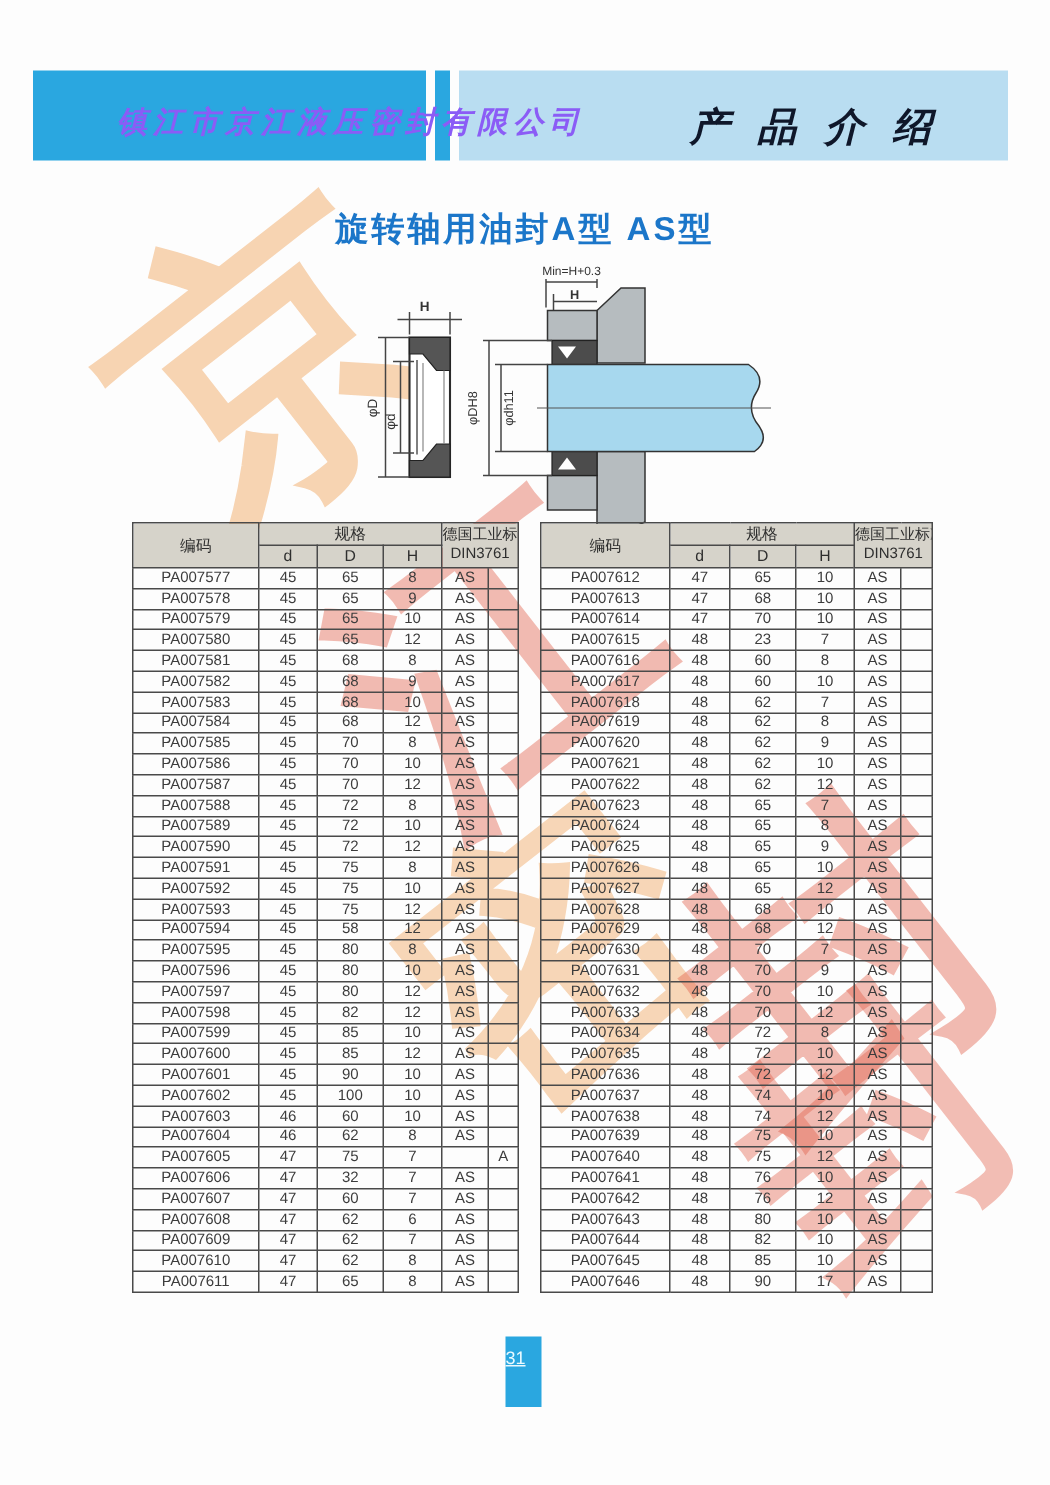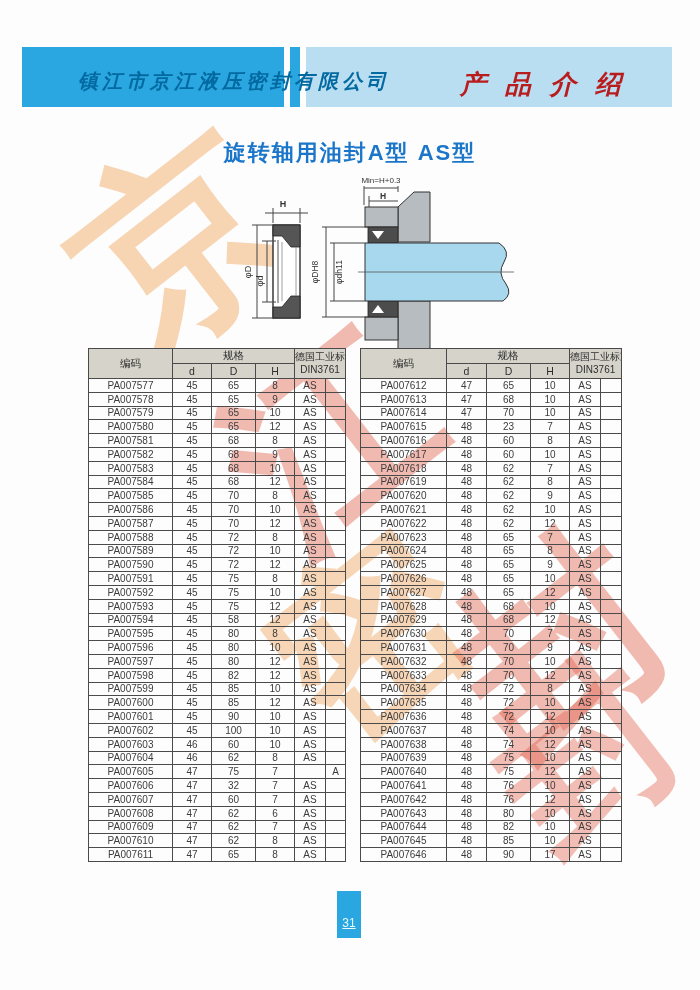--- a/index.html
+++ b/index.html
@@ -17,26 +17,26 @@
   .wm-4 { left:462px; top:545px; font-size:200px; color:#e2604a; opacity:.42; transform:rotate(-38deg); }
   .wm-5 { left:498px; top:668px; font-size:175px; color:#e2604a; opacity:.40; transform:rotate(-38deg); }
   
   .band { position:absolute; top:47px; height:60px; z-index:1; }
   .band-dark   { left:22px;  width:262px; background:#2aa7e0; }
   .band-stripe { left:290px; width:10px;  background:#2aa7e0; }
   .band-light  { left:306px; width:366px; background:#b9ddf1; }
   .company-name {
     position:absolute; left:78px; top:68px; z-index:2;
     font-family:"Liberation Serif", serif; font-style:italic; font-weight:bold;
-    font-size:20px; letter-spacing:4px; color:#0369a1; white-space:nowrap;
+    font-size:20px; letter-spacing:4px; color:#8b5cf6; white-space:nowrap;
   }
   .section-label {
     position:absolute; left:460px; top:67px; z-index:2;
     font-family:"Liberation Serif", serif; font-style:italic; font-weight:bold;
-    font-size:26px; letter-spacing:19px; color:#b91c1c; white-space:nowrap;
+    font-size:26px; letter-spacing:19px; color:#0f172a; white-space:nowrap;
   }
   
   .page-title {
     position:absolute; left:0; top:138px; width:700px; z-index:2;
     text-align:center; font-size:22px; font-weight:bold; color:#1b76c9;
     letter-spacing:2px;
   }
   
   .diagram { position:absolute; left:230px; top:168px; z-index:2; }
   .diagram text { font-family:"Liberation Sans", sans-serif; fill:#333; }
@@ -52,22 +52,22 @@
     border:1px solid #4a4a4a; text-align:center; vertical-align:middle;
     padding:0; overflow:hidden; white-space:nowrap;
   }
   .spec-table thead th { background:#d6d3ca; font-weight:normal; font-size:10.5px; color:#2e2e2e; }
   .spec-table thead tr { height:15px; }
   .spec-table .th-din { font-size:10px; line-height:1.25; }
   .spec-table tbody td { background:transparent; font-size:10px; }
   
   .page-number-badge {
     position:absolute; left:337px; top:891px; width:24px; height:47px; z-index:2;
-    background:#2aa7e0; color:#eafaff; font-size:12px; text-align:center;
-    padding-top:25px;
+    background:#2aa7e0; color:#eafaff; font-size:12px; text-align:left;
+    padding-top:7px;
     text-decoration:underline;
   }
 </style>
 </head>
 <body>
 
 <span class="wm wm-1">京</span>
 <span class="wm wm-2">江</span>
 <span class="wm wm-3">密</span>
 <span class="wm wm-4">封</span>

